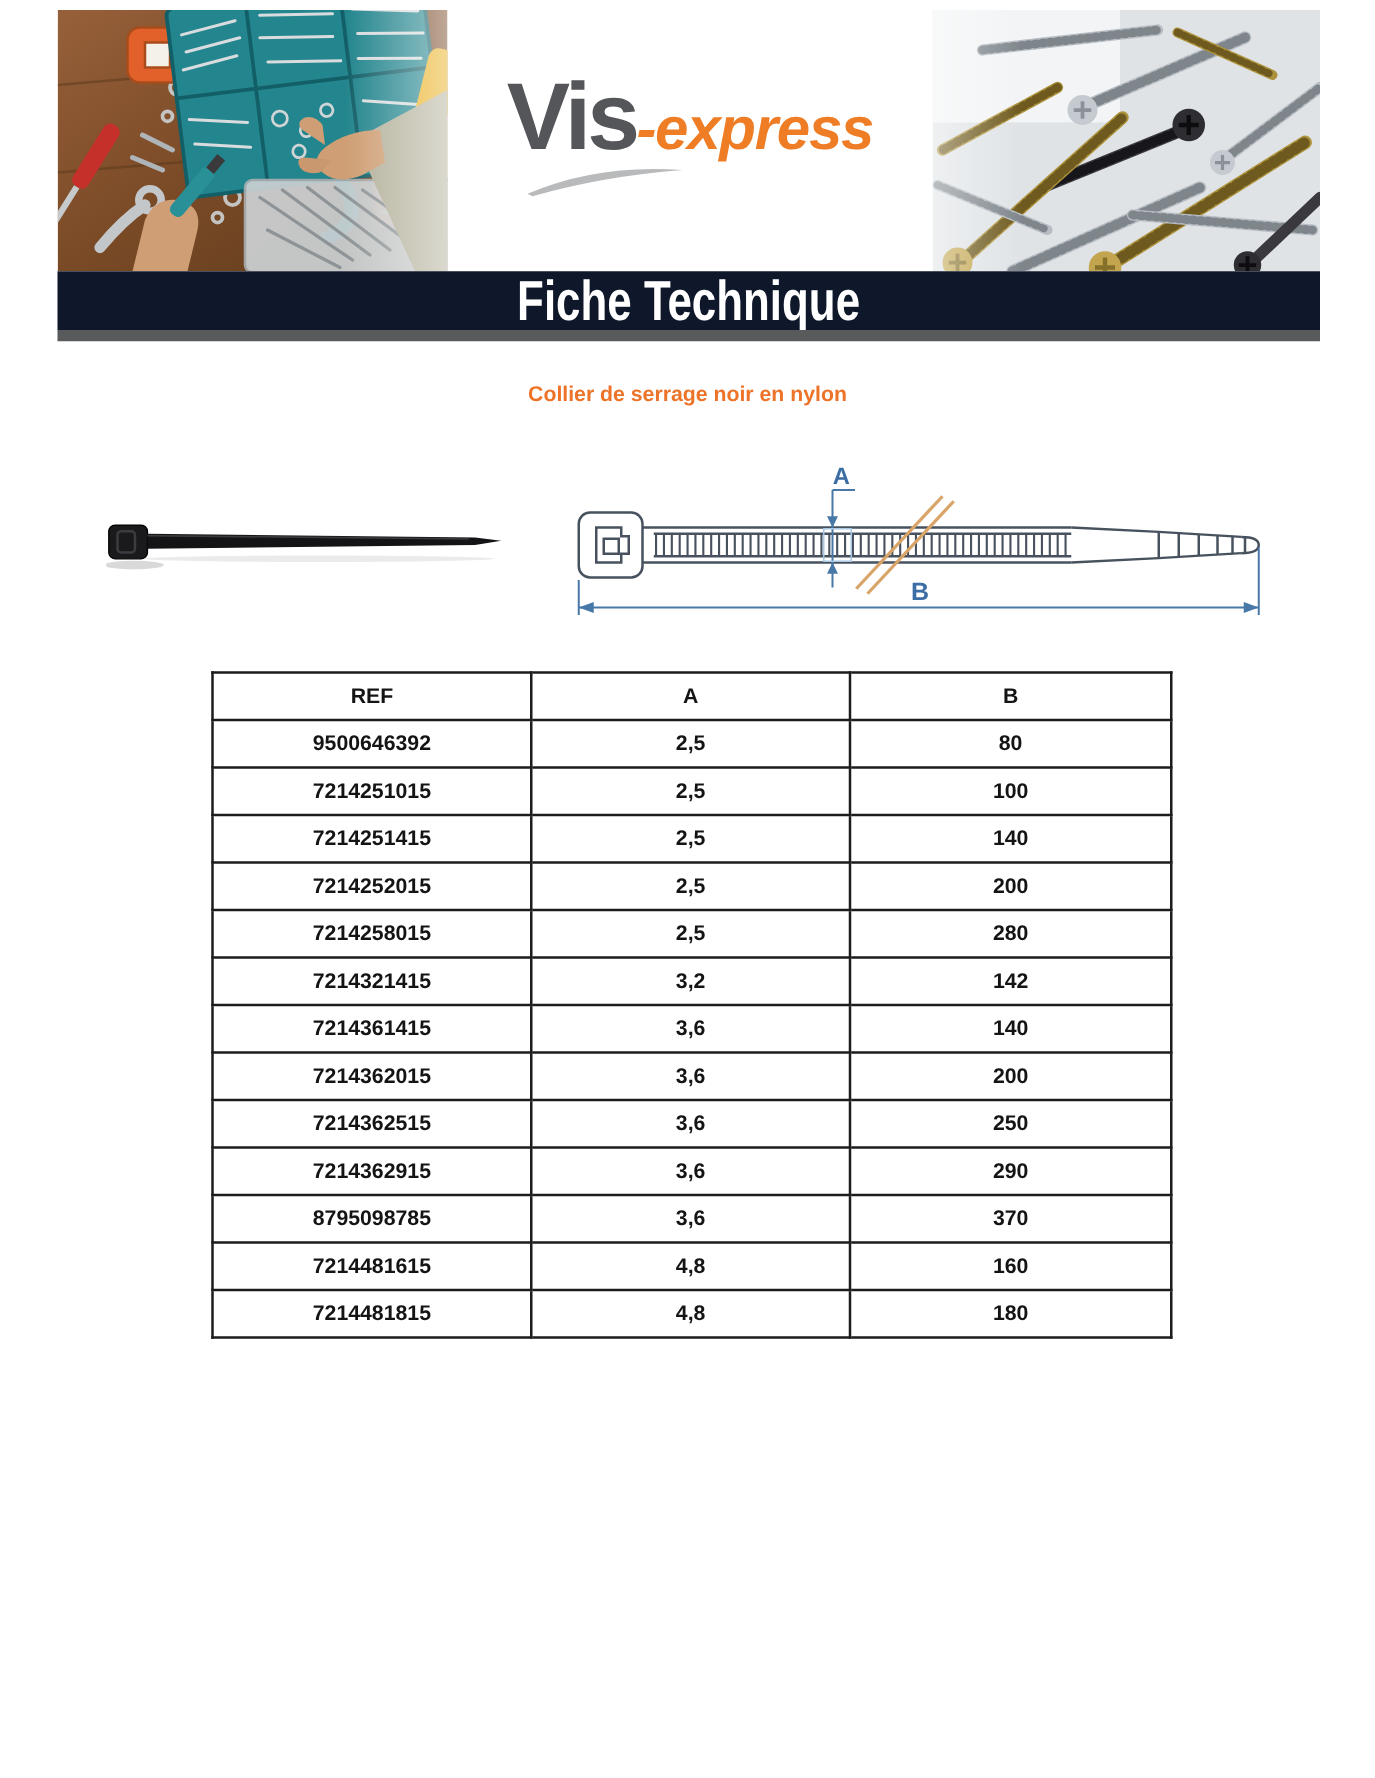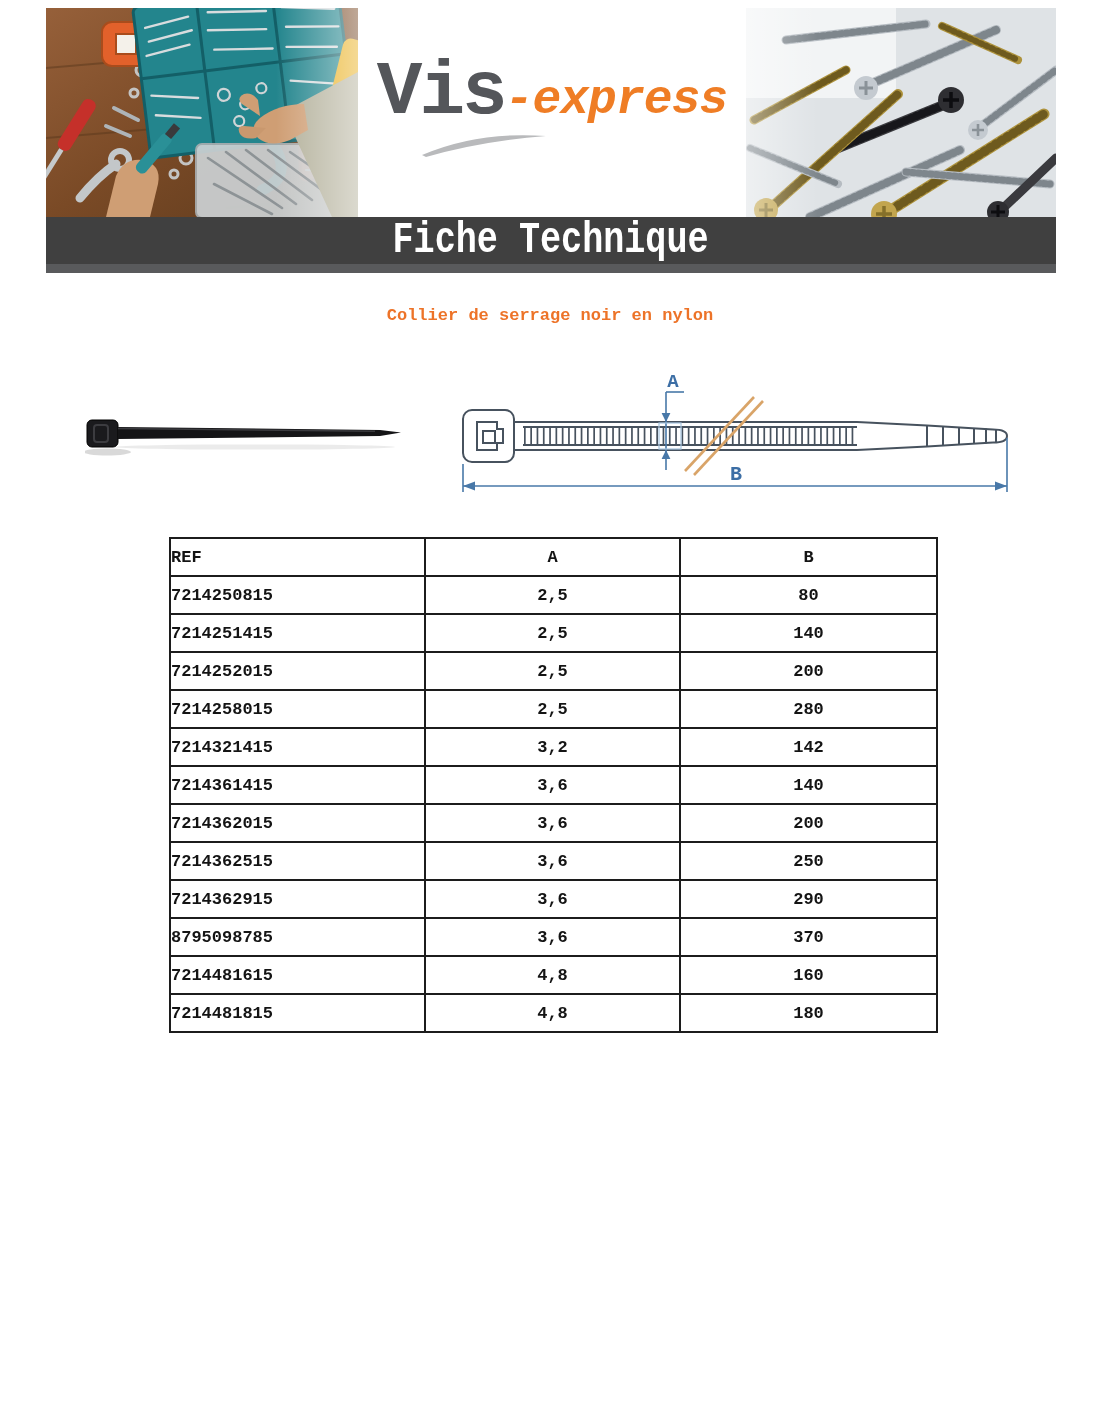--- a/index.html
+++ b/index.html
@@ -1,20 +1,20 @@
 <!DOCTYPE html>
 <html><head>
 <meta charset="utf-8">
 <style>
   html,body{margin:0;padding:0;background:#ffffff;}
   .page{
     position:relative;
     width:1100px;height:1088px;
     background:#ffffff;
-    font-family:Liberation Mono, monospace;
+    font-family:Liberation Sans, sans-serif;
     overflow:hidden;
   }
   
   .hdr-photo{position:absolute;top:8px;height:209px;overflow:hidden;}
   .hdr-photo svg{display:block;}
   .hdr-left{left:46px;width:312px;}
   .hdr-right{left:746px;width:310px;}
   .logo-row{
     position:absolute;left:358px;top:50px;width:388px;
     text-align:center;white-space:nowrap;
@@ -23,21 +23,21 @@
     font-size:76px;font-weight:bold;color:#54565a;letter-spacing:-3px;
   }
   .logo-express{
     font-size:48px;font-weight:bold;font-style:italic;color:#ef7d25;
     letter-spacing:-1px;
   }
   .logo-swoosh{position:absolute;left:420px;top:130px;}
   
   .banner{
     position:absolute;left:46px;top:217px;width:1010px;height:47px;
-    background:#404040;display:flex;align-items:center;justify-content:center;
+    background:#0f172a;display:flex;align-items:center;justify-content:center;
   }
   .banner-title{
     color:#ffffff;font-size:45px;font-weight:bold;
     transform:scaleX(0.78);letter-spacing:0px;line-height:47px;
   }
   .gray-bar{
     position:absolute;left:46px;top:264px;width:1010px;height:9px;
     background:#595a5c;
   }
   
@@ -51,21 +51,21 @@
   
   table.spec{
     position:absolute;left:169px;top:537px;
     border-collapse:collapse;table-layout:fixed;width:761px;
     font-size:17px;font-weight:bold;color:#141414;
   }
   table.spec th, table.spec td{
     border:2px solid #1c1c1c;height:36px;padding:0;
     vertical-align:middle;
   }
-  th.col-ref, td.col-ref{width:253px;text-align:left;padding-left:11px;}
+  th.col-ref, td.col-ref{width:253px;text-align:center;padding-left:11px;}
   th.col-mid, td.col-mid{width:253px;text-align:center;}
   th.col-end, td.col-end{width:255px;text-align:center;}
   
   .footer-bar{
     position:absolute;left:48px;top:1375px;width:1004px;height:38px;
     background:#58585a;border-top:1px solid #c9c9c9;
   }
 </style>
 </head>
 <body>
@@ -310,23 +310,28 @@
   <table class="spec">
     <thead>
       <tr>
         <th class="col-ref">REF</th>
         <th class="col-mid">A</th>
         <th class="col-end">B</th>
       </tr>
     </thead>
     <tbody id="spec-body">
         <tr>
-          <td class="col-ref">7214250815</td>
+          <td class="col-ref">9500646392</td>
           <td class="col-mid">2,5</td>
           <td class="col-end">80</td>
+        </tr>
+        <tr>
+          <td class="col-ref">7214251015</td>
+          <td class="col-mid">2,5</td>
+          <td class="col-end">100</td>
         </tr>
         <tr>
           <td class="col-ref">7214251415</td>
           <td class="col-mid">2,5</td>
           <td class="col-end">140</td>
         </tr>
         <tr>
           <td class="col-ref">7214252015</td>
           <td class="col-mid">2,5</td>
           <td class="col-end">200</td>

